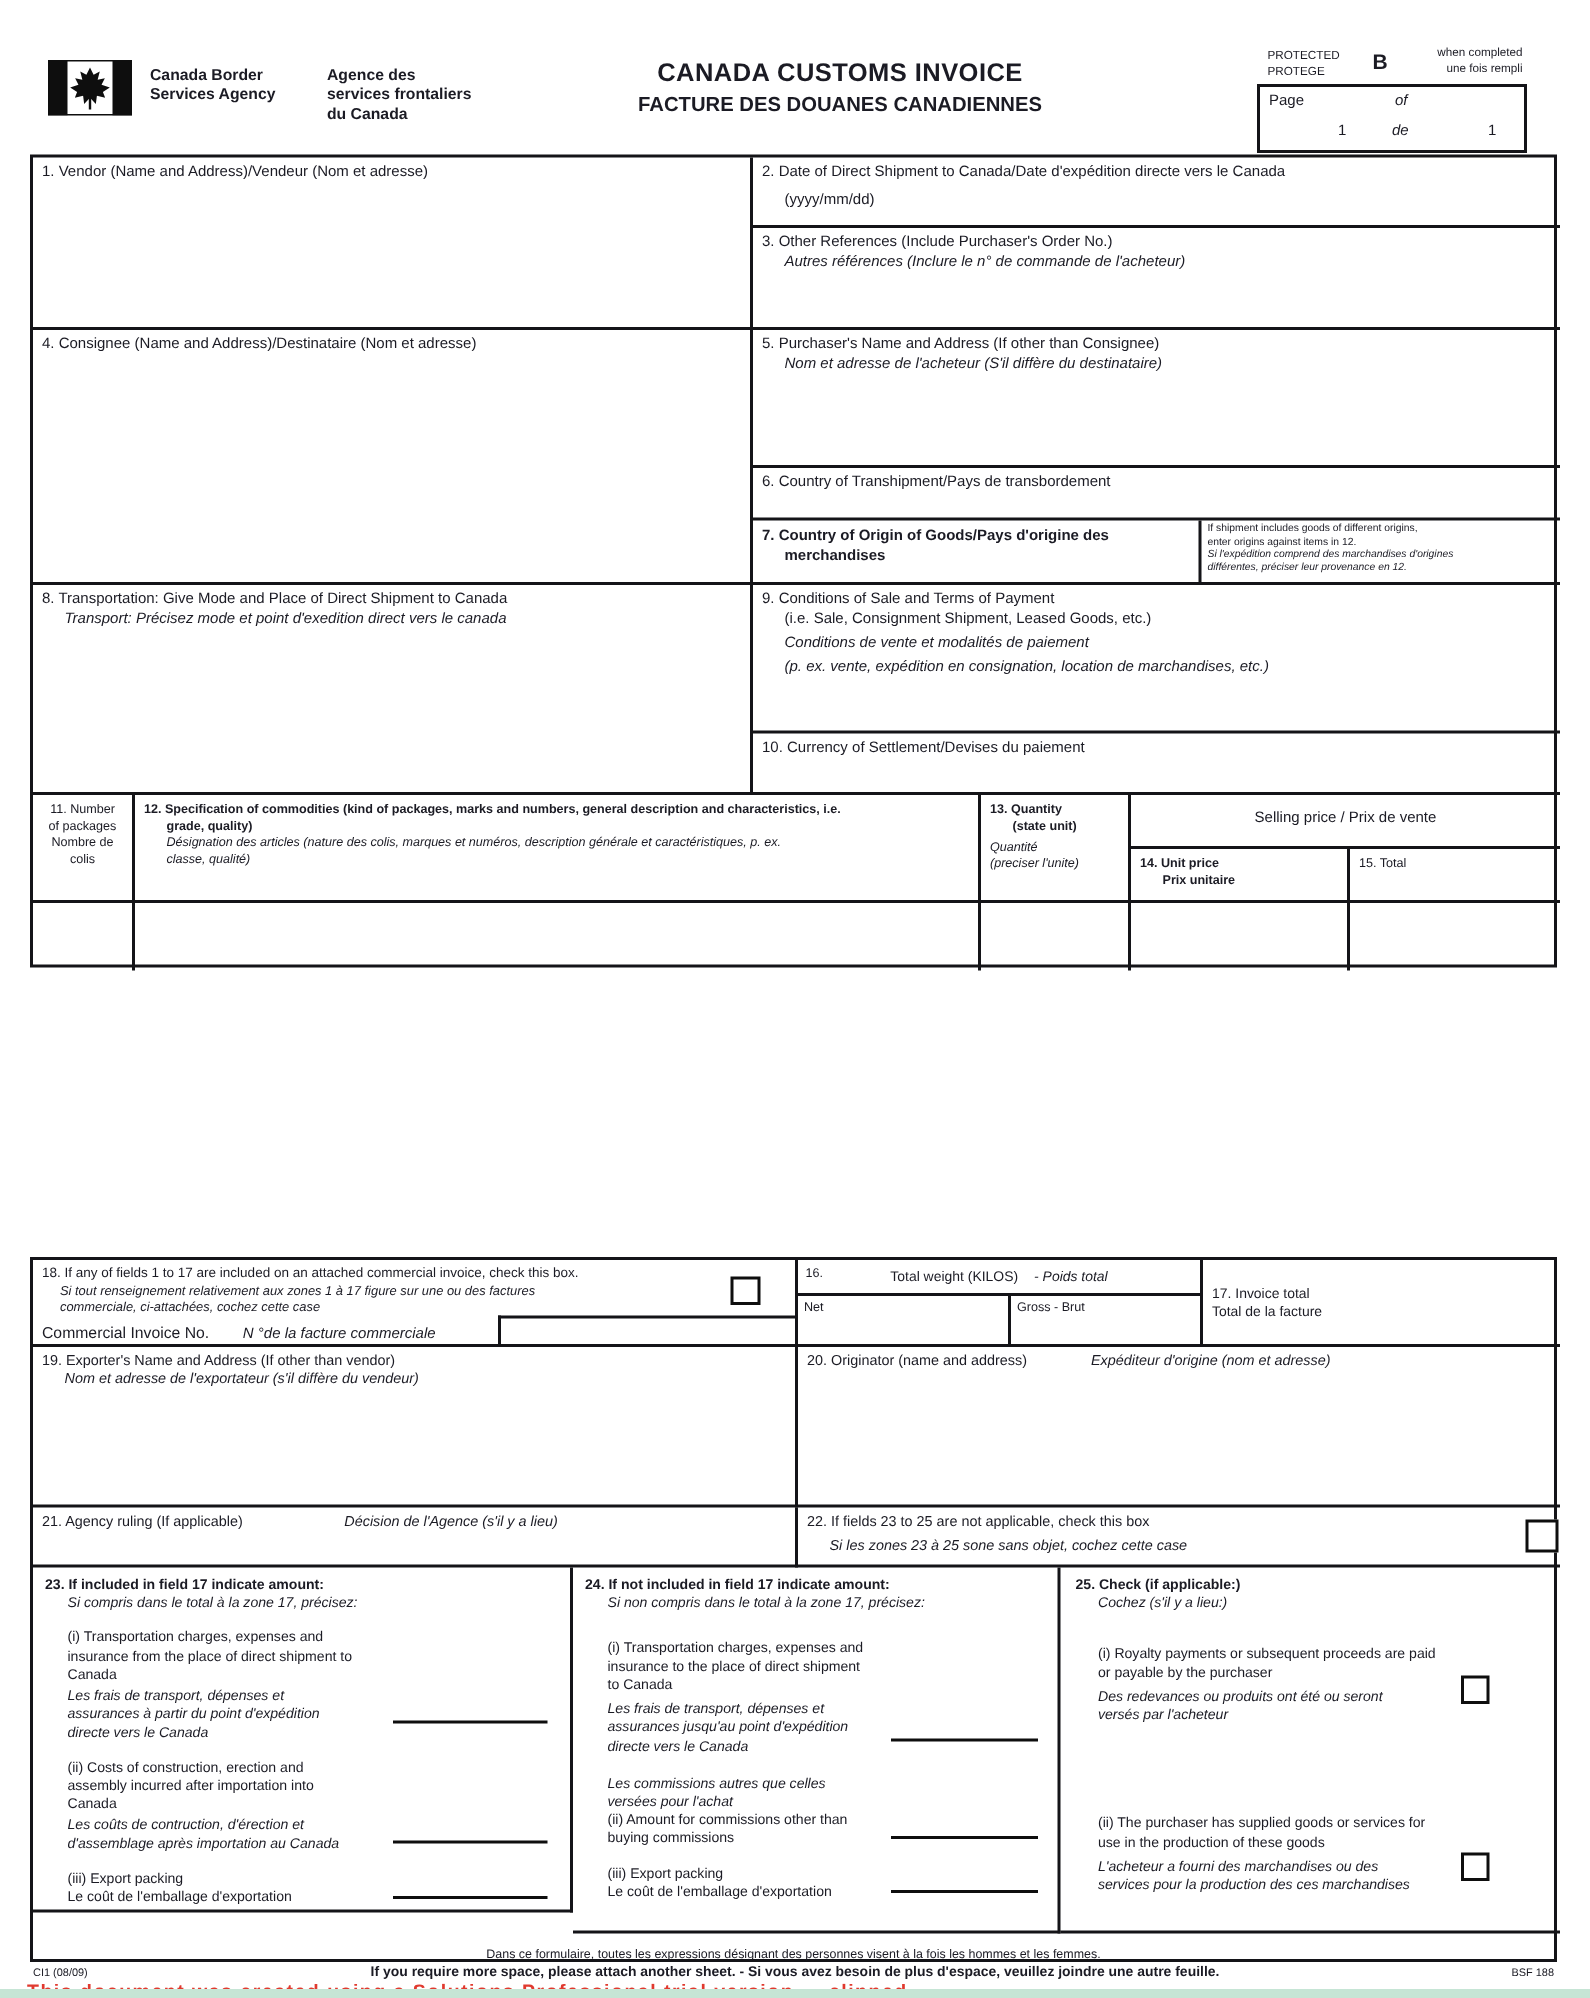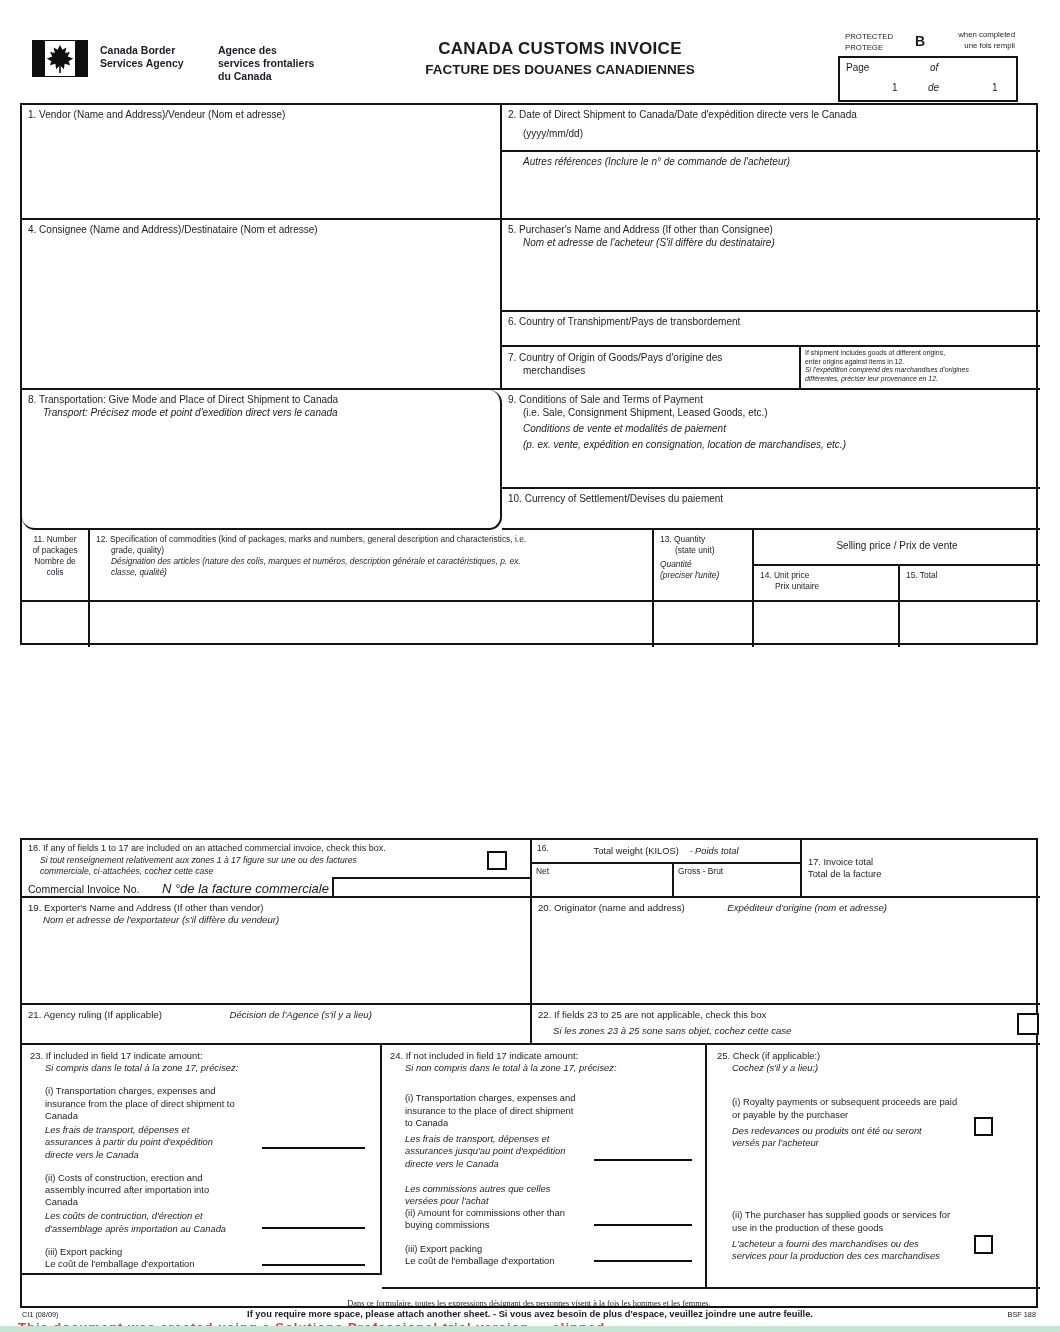--- a/index.html
+++ b/index.html
@@ -13,21 +13,21 @@
   .bB{ border-bottom:2px solid var(--line); }
   .bL{ border-left:2px solid var(--line); }
   .bT{ border-top:2px solid var(--line); }
   .lbl{ font-size:10px; line-height:1.25; }
   .small{ font-size:8.4px; line-height:1.3; }
   .tiny{ font-size:6.9px; line-height:1.25; }
   .sec{ font-size:9.4px; line-height:1.3; }
   .it{ font-style:italic; }
   .b{ font-weight:bold; }
   .pre{ white-space:pre-line; }
-  .hang{ padding-left:15px; text-indent:-15px; }
+  .hang{ padding-left:15px; text-indent:-15px;font-weight:bold; }
   .ctr{ text-align:center; }
   .cb{ position:absolute; border:2.4px solid #0e0e0e; background:#fff; }
   .fill{ position:absolute; height:2.4px; background:#0e0e0e; }
   .ml{ margin-left:15px; }
   .gap{ height:11px; }
 </style>
 </head>
 <body>
 
 <div class="abs" style="left:0;top:0;width:1060px;height:103px;">
@@ -70,20 +70,21 @@
   <div class="cell bR bB lbl" style="left:0;top:0;width:480px;height:115px;">
     <div>1. Vendor (Name and Address)/Vendeur (Nom et adresse)</div>
   </div>
 
   <div class="cell bB lbl" style="left:480px;top:0;width:538px;height:47px;">
     <div>2. Date of Direct Shipment to Canada/Date d'expédition directe vers le Canada</div>
     <div class="ml" style="margin-top:6px;">(yyyy/mm/dd)</div>
   </div>
 
   <div class="cell bB lbl" style="left:480px;top:47px;width:538px;height:68px;">
+    <div>3. Other References (Include Purchaser's Order No.)</div>
     <div class="ml it">Autres références (Inclure le n° de commande de l'acheteur)</div>
   </div>
 
   <div class="cell bR bB lbl" style="left:0;top:115px;width:480px;height:170px;">
     <div>4. Consignee (Name and Address)/Destinataire (Nom et adresse)</div>
   </div>
 
   <div class="cell bB lbl" style="left:480px;top:115px;width:538px;height:92px;">
     <div>5. Purchaser's Name and Address (If other than Consignee)</div>
     <div class="ml it">Nom et adresse de l'acheteur (S'il diffère du destinataire)</div>
@@ -97,21 +98,21 @@
     <div class="abs pre hang" style="left:6px;top:5px;width:280px;">7. Country of Origin of Goods/Pays d'origine des
 merchandises</div>
     <div class="abs bL" style="left:297px;top:0;width:241px;height:100%;padding:2px 4px;">
       <div class="tiny pre">If shipment includes goods of different origins,
 enter origins against items in 12.</div>
       <div class="tiny pre it">Si l'expédition comprend des marchandises d'origines
 différentes, préciser leur provenance en 12.</div>
     </div>
   </div>
 
-  <div class="cell bR bB lbl" style="left:0;top:285px;width:480px;height:140px;border-radius:13px;">
+  <div class="cell bR bB lbl" style="left:0;top:285px;width:480px;height:140px;">
     <div>8. Transportation: Give Mode and Place of Direct Shipment to Canada</div>
     <div class="ml it">Transport: Précisez mode et point d'exedition direct vers le canada</div>
   </div>
 
   <div class="cell bB lbl" style="left:480px;top:285px;width:538px;height:99px;">
     <div>9. Conditions of Sale and Terms of Payment</div>
     <div class="ml">(i.e. Sale, Consignment Shipment, Leased Goods, etc.)</div>
     <div class="ml it" style="margin-top:4px;">Conditions de vente et modalités de paiement</div>
     <div class="ml it" style="margin-top:3px;">(p. ex. vente, expédition en consignation, location de marchandises, etc.)</div>
   </div>
@@ -157,21 +158,21 @@
 </div>
 
 <div class="frame" style="left:20px;top:838px;width:1018px;height:470px;">
 
   <div class="cell bR bB" style="left:0;top:0;width:510px;height:58px;padding:3px 6px;">
     <div class="small" style="font-size:9px;">18. If any of fields 1 to 17 are included on an attached commercial invoice, check this box.</div>
     <div class="small it pre" style="font-size:8.6px;margin-left:12px;">Si tout renseignement relativement aux zones 1 à 17 figure sur une ou des factures
 commerciale, ci-attachées, cochez cette case</div>
     <div class="abs" style="left:6px;top:39px;">
       <span style="font-size:10.5px;">Commercial Invoice No.</span>
-      <span class="it" style="font-size:13px;margin-left:18px;">N °de la facture commerciale</span>
+      <span class="it" style="font-size:10px;margin-left:18px;">N °de la facture commerciale</span>
     </div>
     <div class="cb" style="left:465px;top:11px;width:20px;height:19px;"></div>
     <div class="cibox bL bT" style="position:absolute;left:310px;top:37px;width:200px;height:21px;"></div>
   </div>
 
   <div class="cell bR bB" style="left:510px;top:0;width:270px;height:58px;padding:0;">
     <span class="abs small" style="left:5px;top:3px;">16.</span>
     <span class="abs ctr" style="left:0;top:6px;width:100%;font-size:9.3px;">
       <span>Total weight (KILOS)</span>
       <span class="it" style="margin-left:8px;">- Poids total</span>
@@ -265,21 +266,21 @@
 versés par l'acheteur</div>
     <div style="height:60px;"></div>
     <div class="pre ml">(ii) The purchaser has supplied goods or services for
 use in the production of these goods</div>
     <div class="pre ml it" style="margin-top:4px;">L'acheteur a fourni des marchandises ou des
 services pour la production des ces marchandises</div>
     <div class="cb" style="left:267px;top:72px;width:19px;height:19px;"></div>
     <div class="cb" style="left:267px;top:190px;width:19px;height:19px;"></div>
   </div>
 
-  <div class="cell ctr" style="left:0;top:449px;width:1014px;height:19px;padding:3px;font-family:Liberation Serif, serif;">
+  <div class="cell ctr" style="left:0;top:449px;width:1014px;height:19px;padding:3px;">
     <span style="font-size:8.3px;">Dans ce formulaire, toutes les expressions désignant des personnes visent à la fois les hommes et les femmes.</span>
   </div>
 </div>
 
 <div class="abs" style="left:0;top:1308px;width:1060px;height:14px;">
   <span class="abs" style="left:22px;top:2px;font-size:7.3px;">CI1 (08/09)</span>
   <span class="abs b ctr" style="left:130px;top:1px;width:800px;font-size:9.3px;">If you require more space, please attach another sheet. - Si vous avez besoin de plus d'espace, veuillez joindre une autre feuille.</span>
   <span class="abs" style="right:24px;top:2px;font-size:7.3px;">BSF 188</span>
 </div>
 

